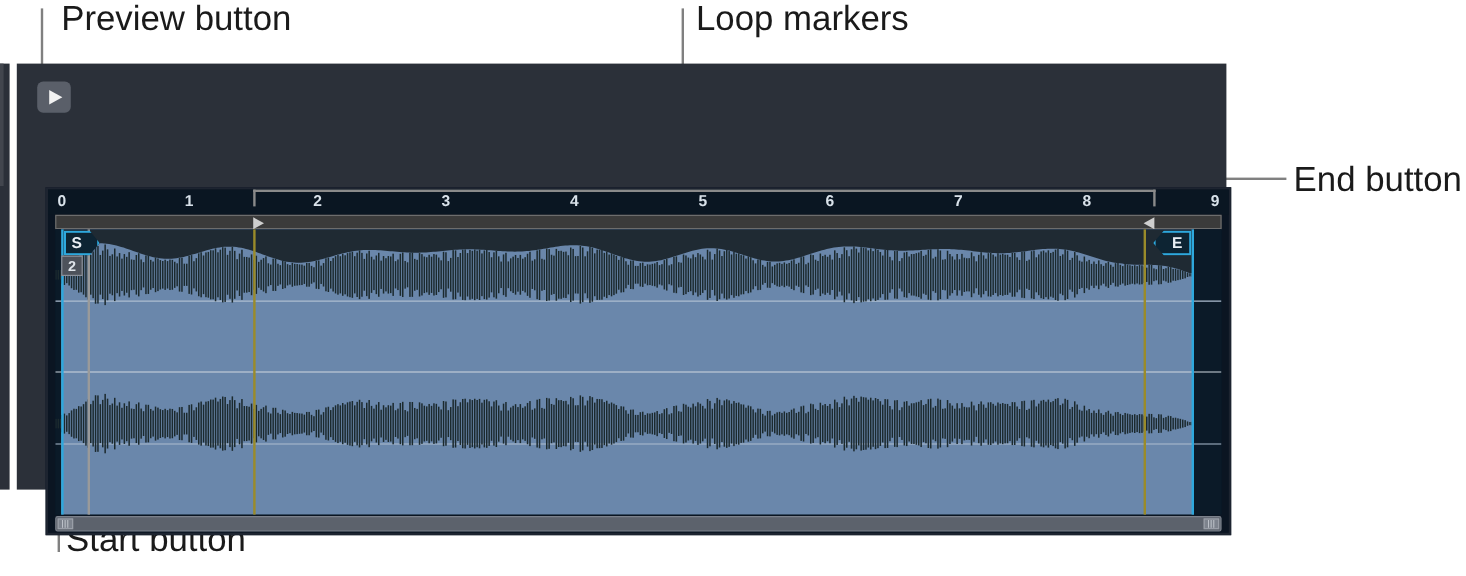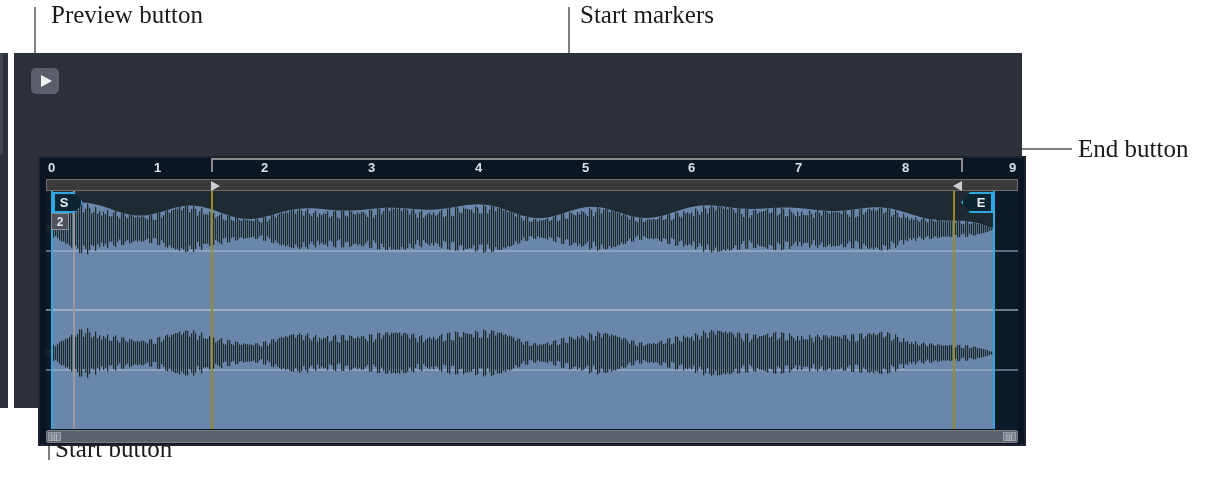--- a/index.html
+++ b/index.html
@@ -12,24 +12,24 @@
     height: 480px;
     position: relative;
     font-family: "Liberation Sans", sans-serif;
     overflow: hidden;
   }
 
   
   .callout-label {
     position: absolute;
     color: #1a1a1a;
-    font-size: 25px;
+    font-size: 29px;
     line-height: 1;
     white-space: nowrap;
-    font-family: Liberation Serif, serif;
+    font-family: Liberation Sans, sans-serif;
   }
   .leader-v {
     position: absolute;
     width: 2px;
     background: #808080;
   }
   .leader-h {
     position: absolute;
     height: 2px;
     background: #808080;
@@ -248,21 +248,21 @@
     letter-spacing: 0.5px;
     font-family: "Liberation Sans", sans-serif;
   }
 </style>
 </head>
 <body>
 
 <div class="callout-label" style="left:51px; top:2px;">Preview button</div>
 <div class="leader-v" style="left:34px; top:7px; height:54px;"></div>
 
-<div class="callout-label" style="left:580px; top:2px;">Start markers</div>
+<div class="callout-label" style="left:580px; top:2px;">Loop markers</div>
 <div class="leader-v" style="left:568px; top:7px; height:98px;"></div>
 
 <div class="callout-label" style="left:1078px; top:136px;">End button</div>
 <div class="leader-h" style="left:1000px; top:148px; width:72px;"></div>
 
 <div class="callout-label" style="left:55px; top:436px;">Start button</div>
 <div class="leader-v" style="left:48px; top:160px; height:300px;"></div>
 
 <div id="outer-left-strip"></div>
 <div id="outer-left-divider"></div>

